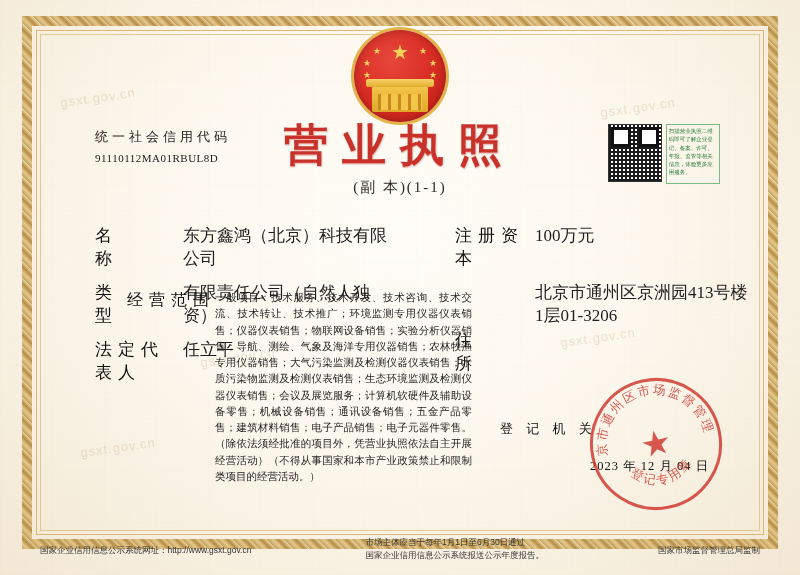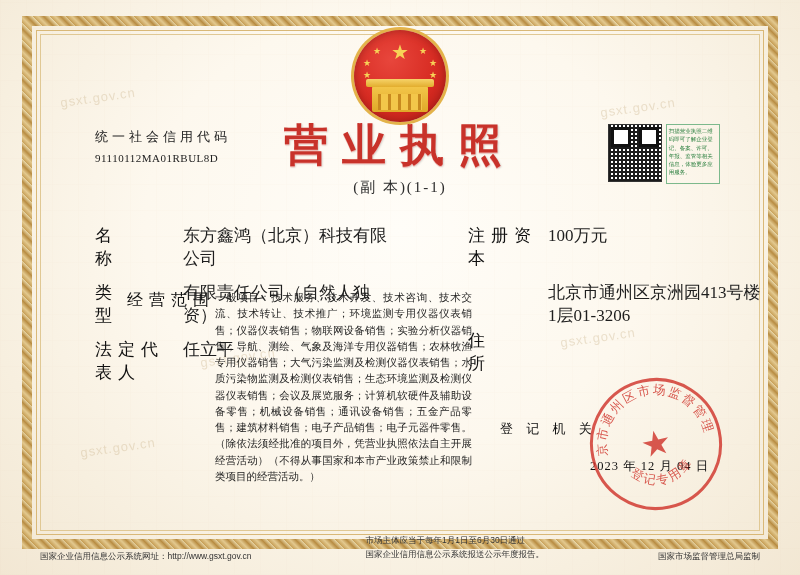--- a/index.html
+++ b/index.html
@@ -122,21 +122,21 @@
   .qr:before{left:2px;top:2px;}
   .qr:after{right:2px;top:2px;}
   .qr-note{
     font-size:5.5px;color:#2a7f3e;line-height:1.5;margin-left:4px;width:52px;
     font-family:"Liberation Sans",sans-serif;border:1px solid #7cb98c;padding:2px;
   }
   .row{display:flex;margin-bottom:11px;font-size:17px;color:#1e1e1e;}
   .lbl{width:88px;letter-spacing:6px;flex:none;color:#111;}
   .val{flex:1;}
   .left-col{position:absolute;left:95px;top:224px;width:300px;}
-  .right-col{position:absolute;left:468px;top:224px;width:300px;}
+  .right-col{position:absolute;left:455px;top:224px;width:300px;}
   .scope{position:absolute;left:95px;top:290px;width:345px;display:flex;margin-left:32px;}
   .scope .lbl{width:88px;letter-spacing:6px;flex:none;}
   .scope .val{
     font-size:10.5px;line-height:1.55;color:#1e1e1e;text-align:justify;flex:1;
   }
   
   .registrar{
     position:absolute;left:500px;top:420px;font-size:13px;letter-spacing:5px;color:#111;
   }
   .date{
@@ -156,21 +156,21 @@
     position:absolute;left:0;top:0;width:100%;height:100%;
   }
   .seal .arc text{fill:#d0352c;font-size:12.5px;letter-spacing:2px;font-family:"Liberation Sans",sans-serif;}
   
   .footer{
     position:absolute;left:40px;right:40px;bottom:12px;
     display:flex;justify-content:space-between;align-items:flex-start;
     font-size:8.5px;color:#333;font-family:"Liberation Sans",sans-serif;
   }
   .footer .mid{text-align:left;line-height:1.6;}
-  .footer .left,.footer .right{padding-top:17px;}
+  .footer .left,.footer .right{padding-top:9px;}
 </style>
 </head>
 <body>
 
 <div class="license">
 
   <div class="watermark"></div>
   <div class="wm-text" style="left:60px;top:90px;">gsxt.gov.cn</div>
   <div class="wm-text" style="left:600px;top:100px;">gsxt.gov.cn</div>
   <div class="wm-text" style="left:200px;top:350px;">gsxt.gov.cn</div>

